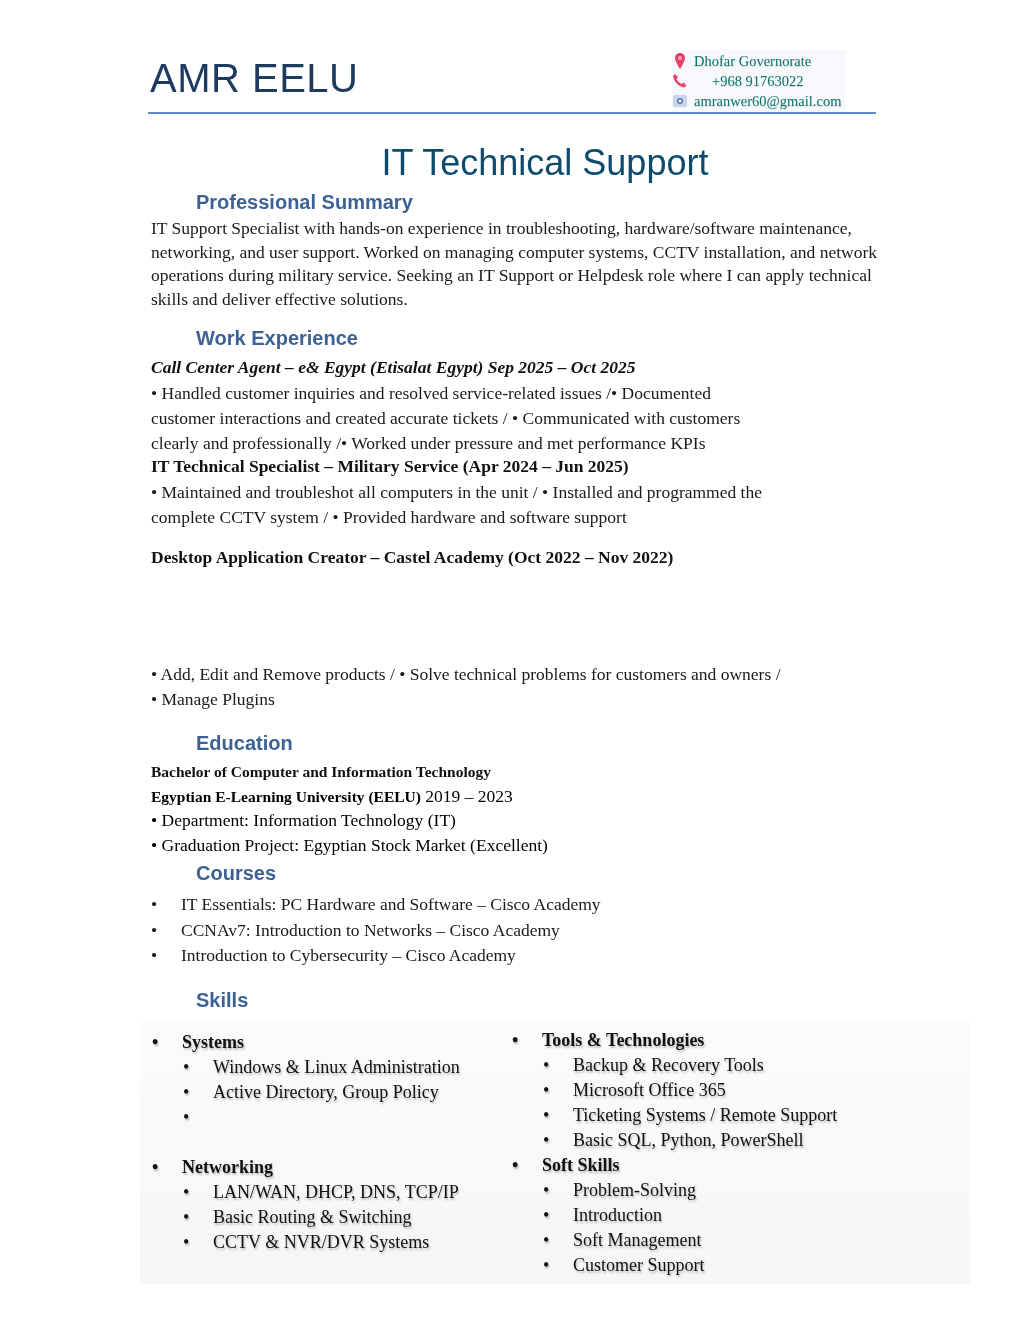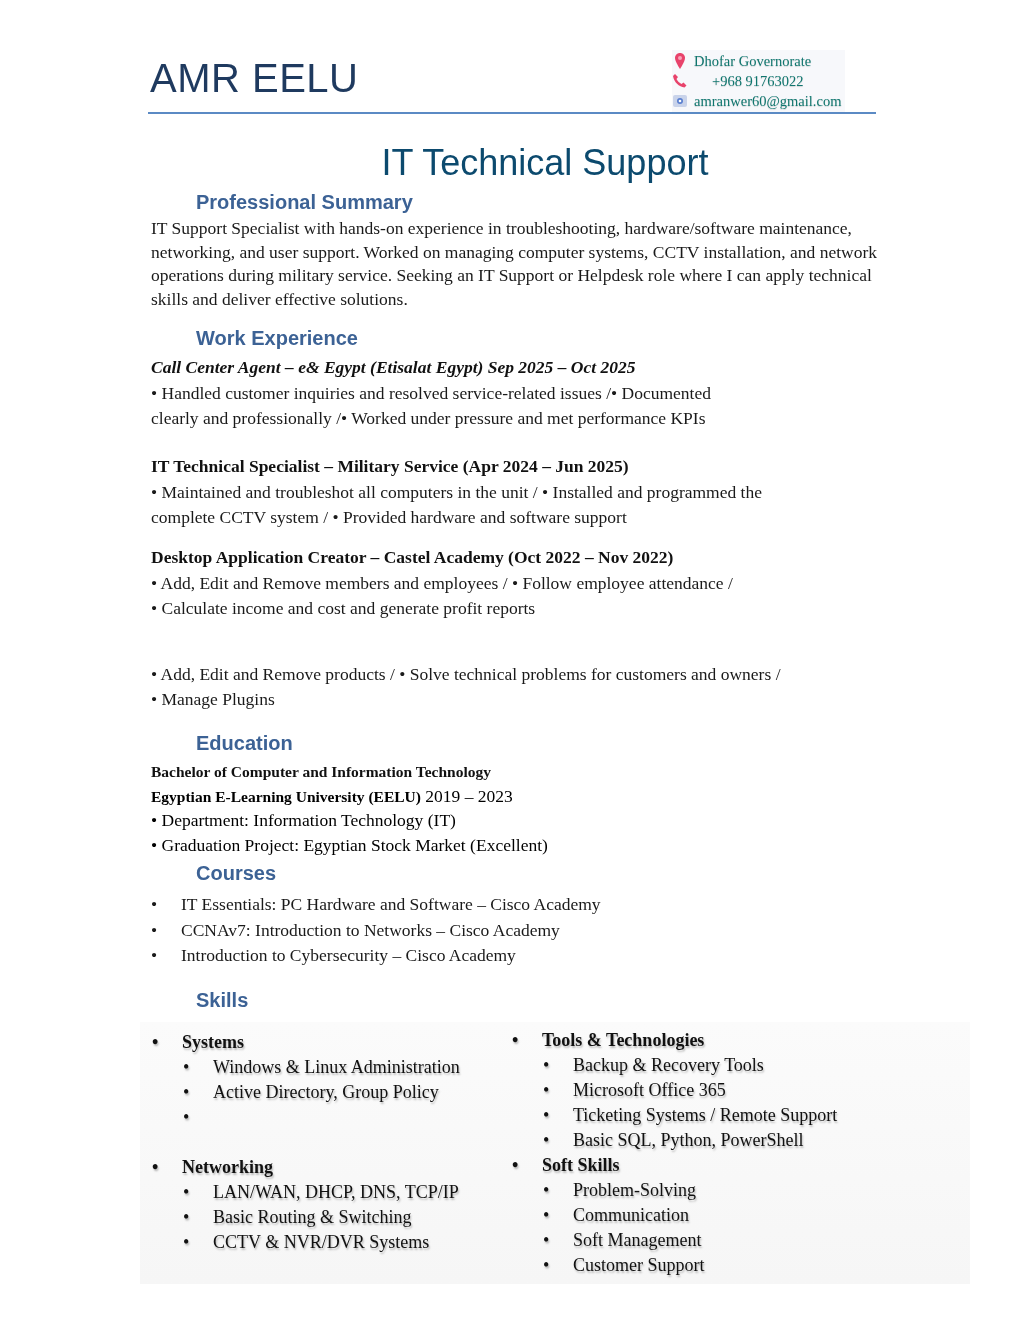--- a/index.html
+++ b/index.html
@@ -82,34 +82,31 @@
   <div class="title">IT Technical Support</div>
 
   <div class="section-h" style="top:191px;">Professional Summary</div>
   <div class="para" style="top:217px;">IT Support Specialist with hands-on experience in troubleshooting, hardware/software maintenance, networking, and user support. Worked on managing computer systems, CCTV installation, and network operations during military service. Seeking an IT Support or Helpdesk role where I can apply technical skills and deliver effective solutions.</div>
 
   <div class="section-h" style="top:327px;">Work Experience</div>
 
   <div class="job-title" style="top:357px;font-style:italic;">Call Center Agent – e&amp; Egypt (Etisalat Egypt) Sep 2025 – Oct 2025</div>
   <div class="job-body" style="top:381px;">
     <div>•  Handled customer inquiries and resolved service-related issues /•   Documented</div>
+    <div>customer interactions and created accurate tickets / • Communicated with customers</div>
     <div>clearly and professionally /• Worked under pressure and met performance KPIs</div>
   </div>
 
   <div class="job-title" style="top:456px;">IT Technical Specialist – Military Service (Apr 2024 – Jun 2025)</div>
   <div class="job-body" style="top:480px;">
     <div>• Maintained and troubleshot all computers in the unit / • Installed and programmed the</div>
     <div>complete CCTV system / • Provided hardware and software support</div>
   </div>
 
   <div class="job-title" style="top:547px;">Desktop Application Creator – Castel Academy (Oct 2022 – Nov 2022)</div>
-  <div class="job-body" style="top:571px;">
-    <div>• Add, Edit and Remove members and employees / • Follow employee attendance /</div>
-    <div>• Calculate income and cost and generate profit reports</div>
-  </div>
 
   <div class="job-body" style="top:662px;">
     <div>• Add, Edit and Remove products / • Solve technical problems for customers and owners /</div>
     <div>• Manage Plugins</div>
   </div>
 
   <div class="section-h" style="top:732px;">Education</div>
   <div class="edu-b" style="top:763px;">Bachelor of Computer and Information Technology</div>
   <div class="edu-line" style="top:786px;">
     <span style="font-weight:bold;font-size:15.5px;">Egyptian E-Learning University (EELU)</span>
@@ -192,21 +189,21 @@
   <div class="sk cat" style="left:512px;top:1155px;">
       <span class="b">•</span>
       <span>Soft Skills</span>
     </div>
   <div class="sk" style="left:543px;top:1180px;">
       <span class="b">•</span>
       <span>Problem-Solving</span>
     </div>
   <div class="sk" style="left:543px;top:1205px;">
       <span class="b">•</span>
-      <span>Communication</span>
+      <span>Introduction</span>
     </div>
   <div class="sk" style="left:543px;top:1230px;">
       <span class="b">•</span>
       <span>Soft Management</span>
     </div>
   <div class="sk" style="left:543px;top:1255px;">
       <span class="b">•</span>
       <span>Customer Support</span>
     </div>
 

